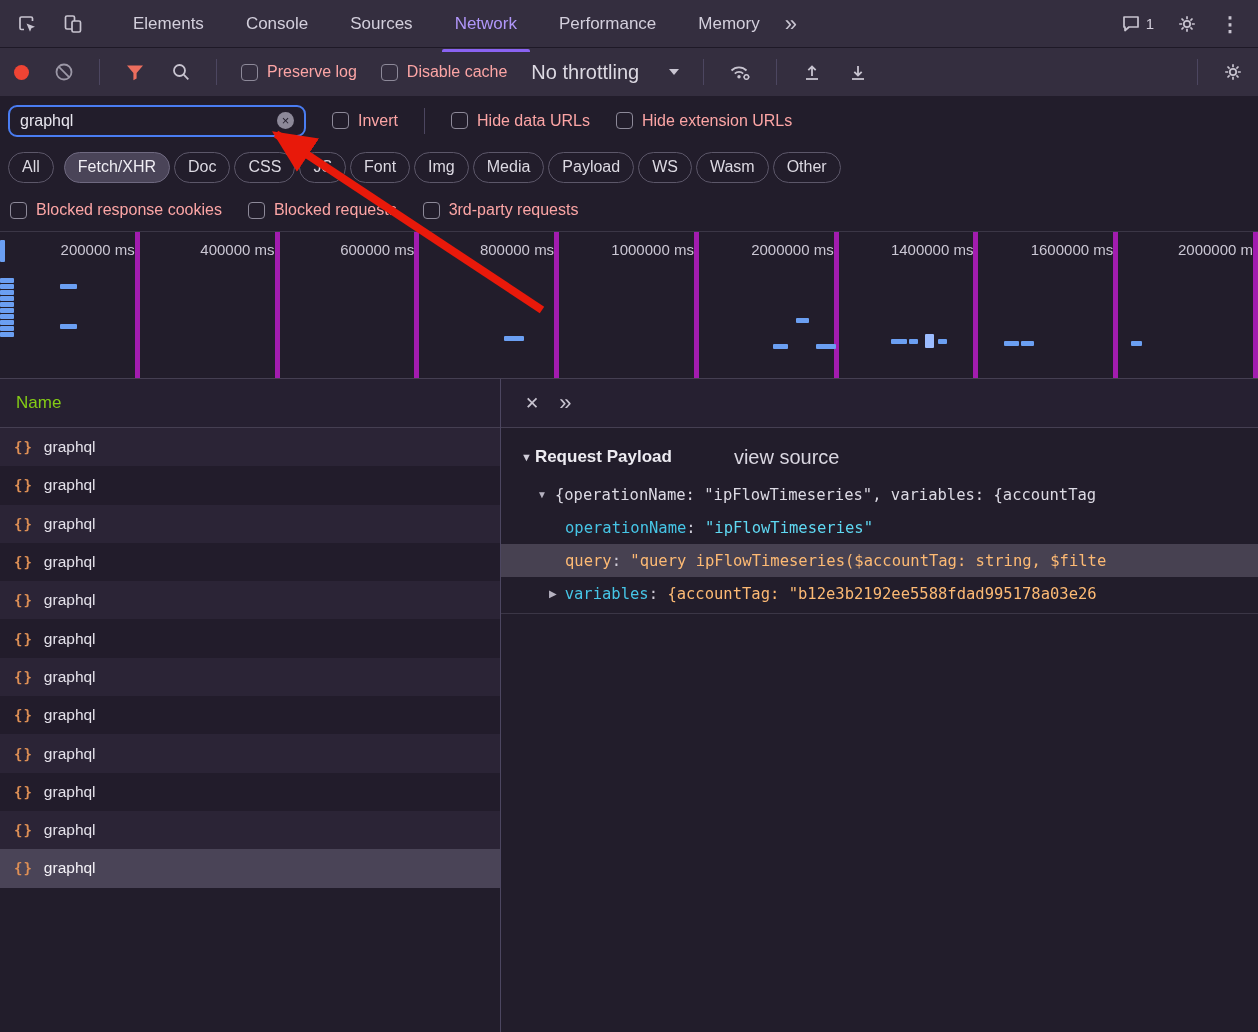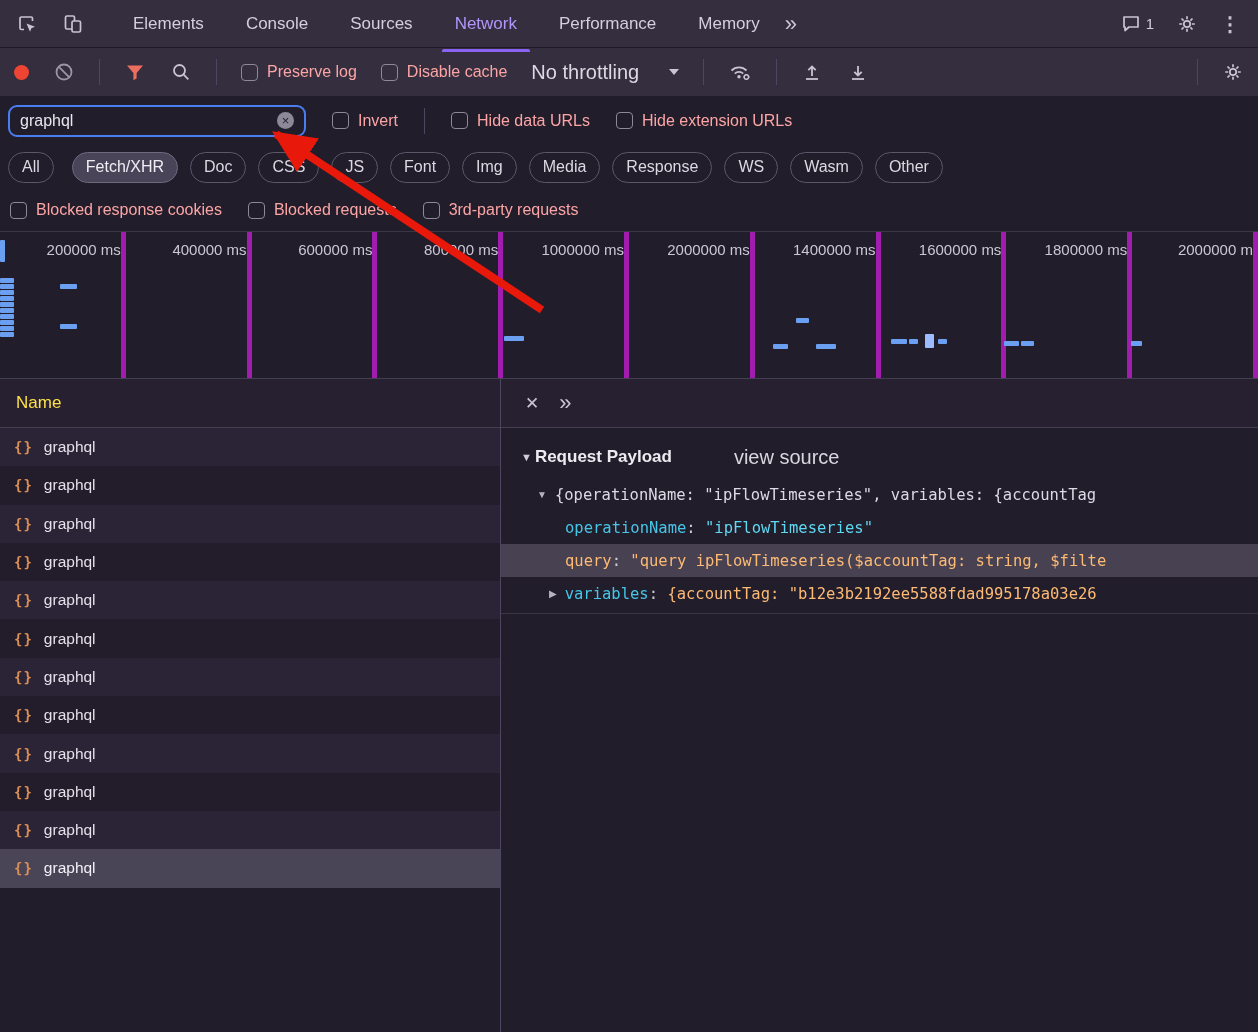--- a/index.html
+++ b/index.html
@@ -31,37 +31,37 @@
   .caret{width:0;height:0;border-left:5px solid transparent;border-right:5px solid transparent;border-top:6px solid #c9c5d2;margin-left:30px}
   .spacer{flex:1}
 
   
   .filter-row{height:49px;display:flex;align-items:center;padding:0 8px;gap:26px}
   .filter-input{width:298px;height:32px;border:2px solid #4a7df2;border-radius:9px;display:flex;align-items:center;padding:0 10px;background:#221d2b}
   .filter-input input{flex:1;background:transparent;border:none;outline:none;color:#e8e6ee;font-size:16px;font-family:inherit;min-width:0}
   .clear-x{width:17px;height:17px;border-radius:50%;background:#8d8999;color:#221d2b;font-size:13px;line-height:17px;text-align:center;cursor:pointer;flex:none}
 
   
-  .chips-row{height:44px;display:flex;align-items:center;gap:12px;padding:0 8px}
+  .chips-row{height:44px;display:flex;align-items:center;gap:4px;padding:0 8px}
   .chip{height:31px;padding:0 13px;border:1px solid #5c5769;border-radius:16px;display:flex;align-items:center;font-size:16px;color:#dcd9e2;cursor:pointer;white-space:nowrap}
   .chip.active{background:#4a4458;border-color:#6f6980;color:#f0eef4}
   .chip:nth-child(2){margin-left:6px}
 
   .blocked-row{height:42px;display:flex;align-items:center;gap:26px;padding:0 10px}
 
   
   .timeline{height:148px;position:relative;border-top:1px solid #3b3646;border-bottom:1px solid #453f52;display:flex;overflow:hidden}
   .tcol{flex:1;border-right:5px solid #a21caf;padding-top:9px;text-align:right;min-width:0}
   .tlabel{font-size:15px;color:#cbc7d4;white-space:nowrap}
   .tbar{position:absolute;background:#6b9ff2;border-radius:1px}
 
   
   .split{display:flex;height:653px}
   .left{width:501px;flex:none;border-right:1px solid #4c4660;display:flex;flex-direction:column;background:#221d2b}
-  .lheader{height:49px;flex:none;display:flex;align-items:center;padding-left:16px;font-size:17px;color:#fde047;border-bottom:1px solid #453f52;background:#262031;cursor:pointer}
+  .lheader{height:49px;flex:none;display:flex;align-items:center;padding-left:16px;font-size:17px;color:#84cc16;border-bottom:1px solid #453f52;background:#262031;cursor:pointer}
   .rows{display:flex;flex-direction:column}
   .req-row{height:38.3px;flex:none;display:flex;align-items:center;cursor:pointer}
   .req-row:nth-child(odd){background:#2b2436}
   .req-row:nth-child(even){background:#221c2b}
   .req-row.selected{background:#4a4457}
   .braces-icon{font-family:"DejaVu Sans Mono",monospace;color:#dd8f55;font-size:14px;margin:0 11px 0 14px;font-weight:bold;letter-spacing:1px}
   .req-label{font-size:15.5px;color:#e4e1ea}
   .req-row.selected .req-label{color:#f4f2f7}
 
   .right{flex:1;display:flex;flex-direction:column;min-width:0}
@@ -232,21 +232,21 @@
 
   <div class="chips-row">
       <div class="chip">All</div>
       <div class="chip active">Fetch/XHR</div>
       <div class="chip">Doc</div>
       <div class="chip">CSS</div>
       <div class="chip">JS</div>
       <div class="chip">Font</div>
       <div class="chip">Img</div>
       <div class="chip">Media</div>
-      <div class="chip">Response</div>
+      <div class="chip">Payload</div>
       <div class="chip">WS</div>
       <div class="chip">Wasm</div>
       <div class="chip">Other</div>
     </div>
 
   <div class="blocked-row">
     <div class="cb-group">
       <span class="cb"></span>
       <span class="cb-label">Blocked response cookies</span>
     </div>
@@ -262,21 +262,20 @@
 
   <div class="timeline">
       <div class="tcol"><span class="tlabel">200000 ms</span></div>
       <div class="tcol"><span class="tlabel">400000 ms</span></div>
       <div class="tcol"><span class="tlabel">600000 ms</span></div>
       <div class="tcol"><span class="tlabel">800000 ms</span></div>
       <div class="tcol"><span class="tlabel">1000000 ms</span></div>
       <div class="tcol"><span class="tlabel">2000000 ms</span></div>
       <div class="tcol"><span class="tlabel">1400000 ms</span></div>
       <div class="tcol"><span class="tlabel">1600000 ms</span></div>
-      <div class="tcol"><span class="tlabel">1800000 ms</span></div>
       <div class="tcol"><span class="tlabel">2000000 m</span></div>
       <span class="tbar" style="left: 0px; top: 8px; width: 5px; height: 22px;"></span>
       <span class="tbar" style="left: 0px; top: 46px; width: 14px; height: 5px;"></span>
       <span class="tbar" style="left: 0px; top: 52px; width: 14px; height: 5px;"></span>
       <span class="tbar" style="left: 0px; top: 58px; width: 14px; height: 5px;"></span>
       <span class="tbar" style="left: 0px; top: 64px; width: 14px; height: 5px;"></span>
       <span class="tbar" style="left: 0px; top: 70px; width: 14px; height: 5px;"></span>
       <span class="tbar" style="left: 0px; top: 76px; width: 14px; height: 5px;"></span>
       <span class="tbar" style="left: 0px; top: 82px; width: 14px; height: 5px;"></span>
       <span class="tbar" style="left: 0px; top: 88px; width: 14px; height: 5px;"></span>

